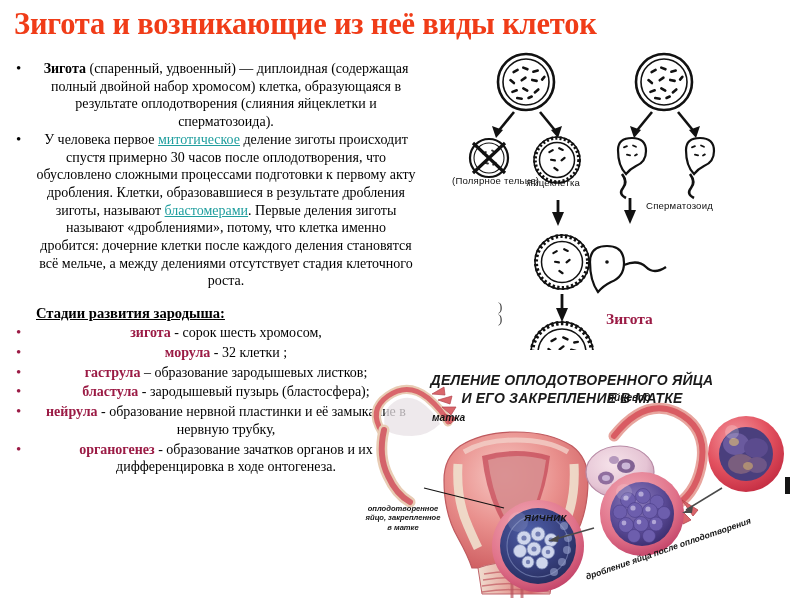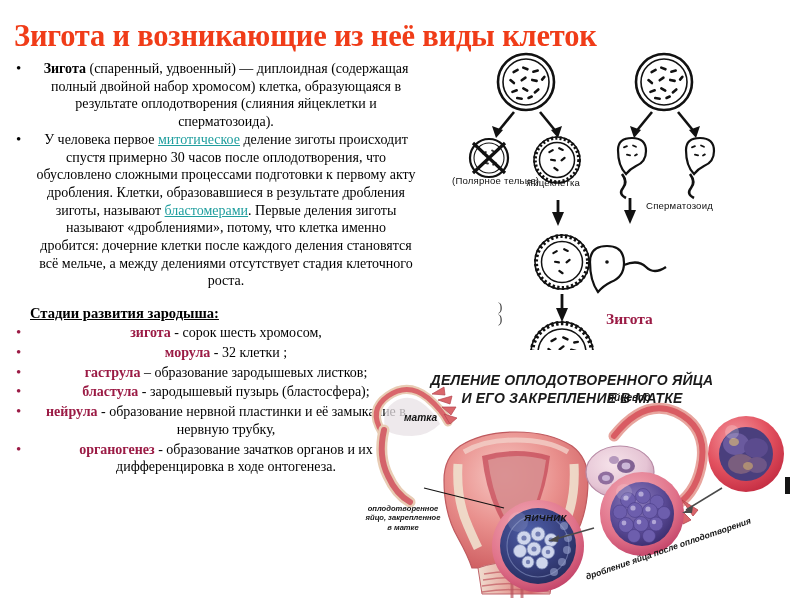--- a/index.html
+++ b/index.html
@@ -13,21 +13,21 @@
   }
   #slide{
     position:absolute;inset:0;
     width:800px;height:599px;
     background:#fff;
   }
 
   
   .title{
     position:absolute;
-    left:14px; top:20px;
+    left:14px; top:8px;
     width:772px;
     font-family:"Liberation Serif", serif;
     font-weight:bold;
     font-size:30.5px;
     line-height:1.05;
     color:#F03C18;
     letter-spacing:-0.2px;
     white-space:nowrap;
   }
 
@@ -68,21 +68,21 @@
     text-decoration:underline;
     text-decoration-color:#1F9E9E;
     cursor:pointer;
   }
 
   .heading-stages{
     font-weight:bold;
     text-decoration:underline;
     color:#000;
     font-size:14.6px;
-    margin-left:22px;
+    margin-left:28px;
     line-height:1.3;
     display:block;
     margin-bottom:1px;
   }
   .stage-name{
     color:#9B1B45;
     font-weight:bold;
   }
   ul.blk.crimson > li{
     margin-bottom:2px;
@@ -557,21 +557,21 @@
       </g>
 
       <g stroke="#4a4a4a" stroke-width="1.5" fill="none">
         <path d="M370,128 L334,150"></path>
         <path d="M242,168 L200,180"></path>
       </g>
       <polygon points="330,153 341,146 340,153" fill="#4a4a4a"></polygon>
       <polygon points="196,181 207,175 206,182" fill="#4a4a4a"></polygon>
     </svg>
 
-    <div class="alab" style="left:52px; top:52px;">матка</div>
+    <div class="alab" style="left:80px; top:52px;">матка</div>
     <div class="alab" style="left:256px; top:32px;">яйцевод</div>
     <div class="alab caps" style="left:172px; top:152px;">ЯИЧНИК</div>
     <div class="alab tiny" id="lbl-implanted" style="left:10px; top:128px; width:82px;margin-top:16px;">оплодотворенное<br>яйцо, закрепленное<br>в матке</div>
     <div class="alab diag" style="left:234px; top:212px;">дробление яйца после оплодотворения</div>
   </div>
 
   <div class="artifact-bar" style="left:785px; top:477px; width:5px; height:17px;"></div>
 
 </div>
 

